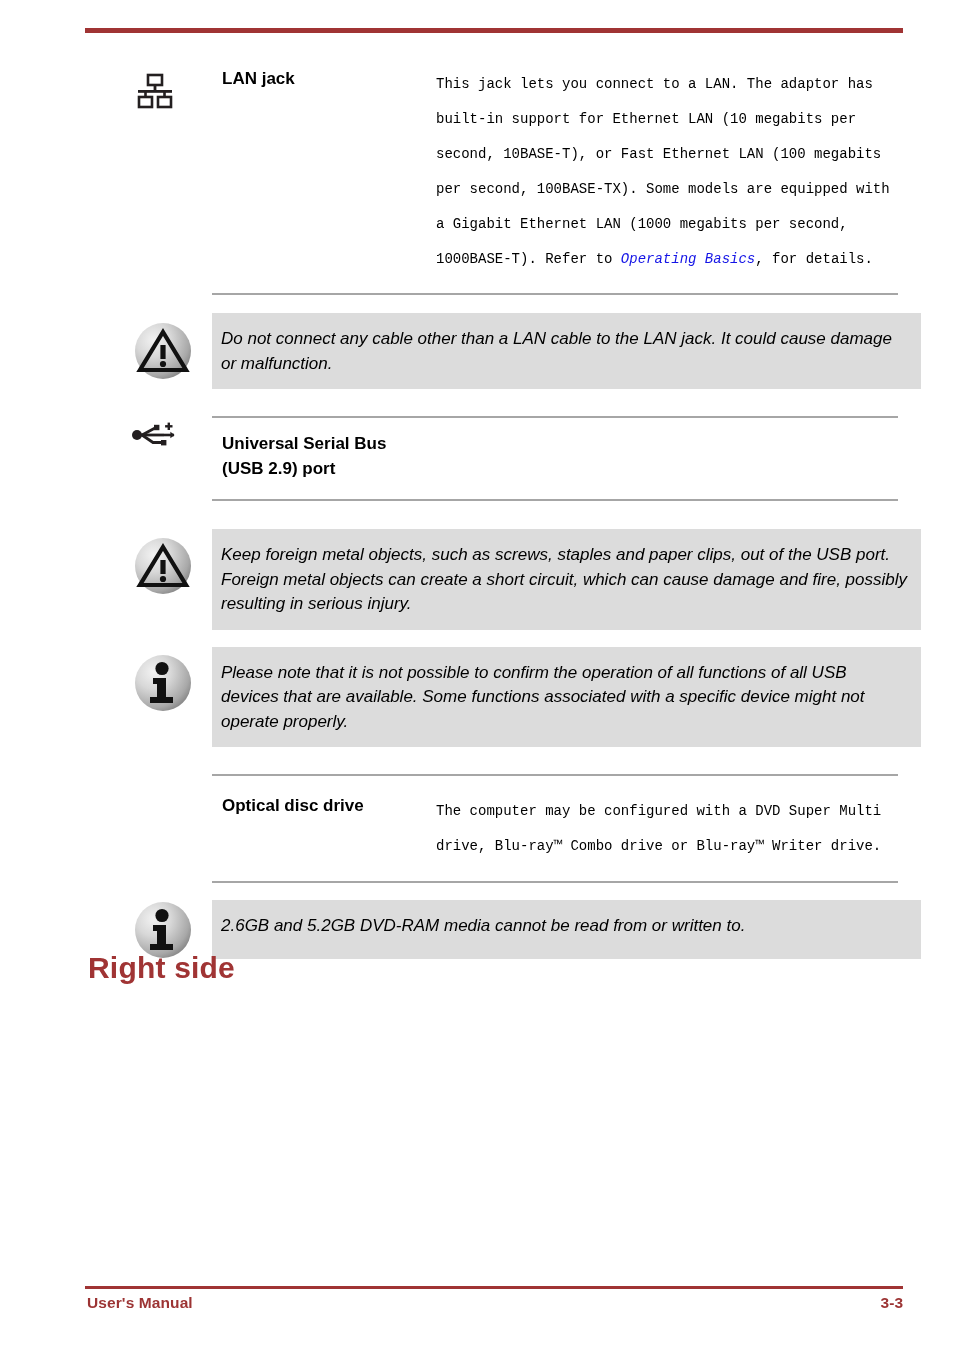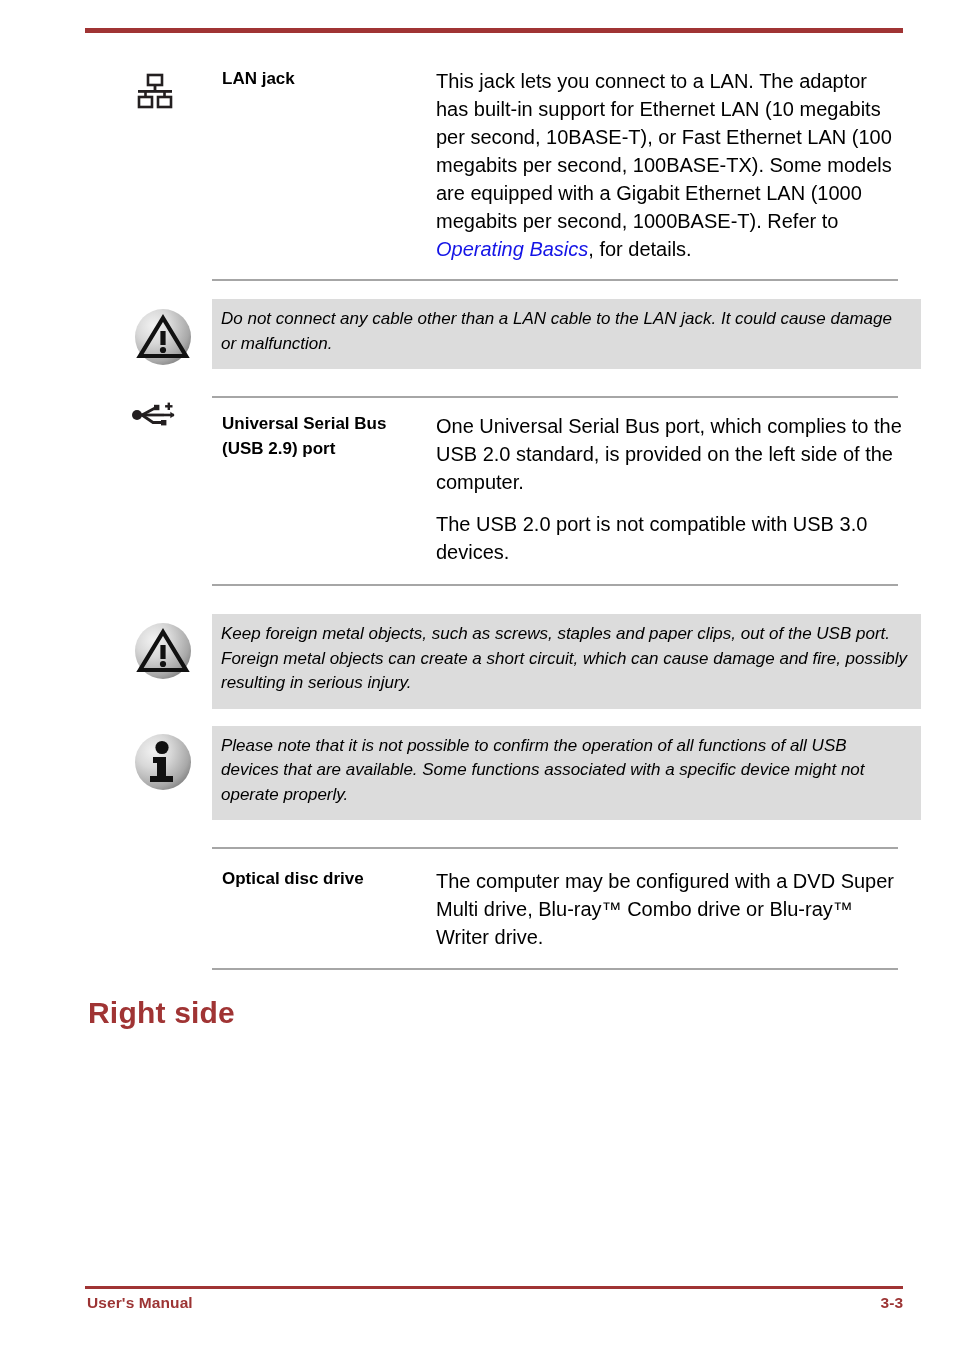--- a/index.html
+++ b/index.html
@@ -79,22 +79,23 @@
     flex: 0 0 224px;
     padding-left: 10px;
     padding-top: 2px;
     font-size: 17px;
     font-weight: bold;
     line-height: 24.5px;
   }
   .spec-row .desc-col {
     flex: 1 1 auto;
     padding-top: 2px;
-    font-size: 20px;
-    line-height: 28px;
+    font-size: 14px;
+    line-height: 35px;
+    font-family: Liberation Mono, monospace;
   }
   .desc-col p {
     margin: 0 0 14px 0;
   }
   .desc-col p:last-child { margin-bottom: 0; }
 
   .link {
     color: #1414e6;
     font-style: italic;
   }
@@ -110,21 +111,21 @@
 
   
   .note {
     position: relative;
     margin-left: 212px;
     margin-right: 33px;
     background: #dcdcdc;
     font-style: italic;
     font-size: 17px;
     line-height: 24.5px;
-    padding: 8px 14px 13px 9px;
+    padding: 14px 14px 13px 9px;
   }
 
   
   .gutter-icon {
     position: absolute;
     left: 0;
     top: 0;
     width: 212px;
     height: 0;
   }
@@ -144,21 +145,21 @@
   }
   .icon-circle svg { position: absolute; left: 0; top: 0; }
 
   .lan-ico { width: 40px; height: 40px; display: block; }
   .usb-ico { width: 46px; height: 26px; display: block; }
 
   
   .section-heading {
     position: absolute;
     left: 88px;
-    top: 996px;
+    top: 951px;
     font-size: 30px;
     font-weight: bold;
     color: #a03434;
     letter-spacing: 0.2px;
   }
   .section-para {
     position: absolute;
     left: 222px;
     top: 1012px;
     font-size: 17px;
@@ -228,24 +229,20 @@
             <path d="M38.4 9.8 L42.6 13 L38.4 16.2 Z" fill="#231f20"></path>
             <rect x="35.6" y="0.6" width="2.4" height="7.4" fill="#231f20"></rect>
             <rect x="33.1" y="3.1" width="7.4" height="2.4" fill="#231f20"></rect>
           </svg>
         </span>
       </div>
       <div class="label-col">
         <div>Universal Serial Bus</div>
         <div>(USB 2.9) port</div>
       </div>
-      <div class="desc-col">
-        <p>One Universal Serial Bus port, which complies to the USB 2.0 standard, is provided on the left side of the computer.</p>
-        <p>The USB 2.0 port is not compatible with USB 3.0 devices.</p>
-      </div>
     </div>
 
     <div class="sep" style="margin-top:18px;"></div>
 
     <div style="position:relative; margin-top:28px;">
       <div class="gutter-icon">
         <span class="ico" style="top:9px;">
           <span class="icon-circle">
             <svg width="56" height="56" viewBox="0 0 56 56">
               <path d="M28 9 L51 47 L5 47 Z" fill="none" stroke="#111111" stroke-width="4.2" stroke-linejoin="miter"></path>
@@ -274,20 +271,33 @@
 
     <div class="sep" style="margin-top:27px;"></div>
 
     <div class="spec-row" style="padding-top:16px;">
       <div class="label-col">Optical disc drive</div>
       <div class="desc-col">The computer may be configured with a DVD Super Multi drive, Blu-ray™ Combo drive or Blu-ray™ Writer drive.</div>
     </div>
 
     <div class="sep" style="margin-top:17px;"></div>
 
+    <div style="position:relative; margin-top:17px;">
+      <div class="gutter-icon">
+        <span class="ico" style="top:2px;">
+          <span class="icon-circle">
+            <svg width="56" height="56" viewBox="0 0 56 56">
+              <circle cx="27" cy="13.5" r="6.6" fill="#111111"></circle>
+              <path d="M18 23 H31 V42 H38 V48 H15 V42 H22 V29 H18 Z" fill="#111111"></path>
+            </svg>
+          </span>
+        </span>
+      </div>
+      <div class="note" style="padding-bottom:20px;">2.6GB and 5.2GB DVD-RAM media cannot be read from or written to.</div>
+    </div>
 
   </div>
 
   <div class="section-heading">Right side</div>
 
   <div class="footer-rule"></div>
   <div class="footer-left">User's Manual</div>
   <div class="footer-right">3-3</div>
 
 </div>

